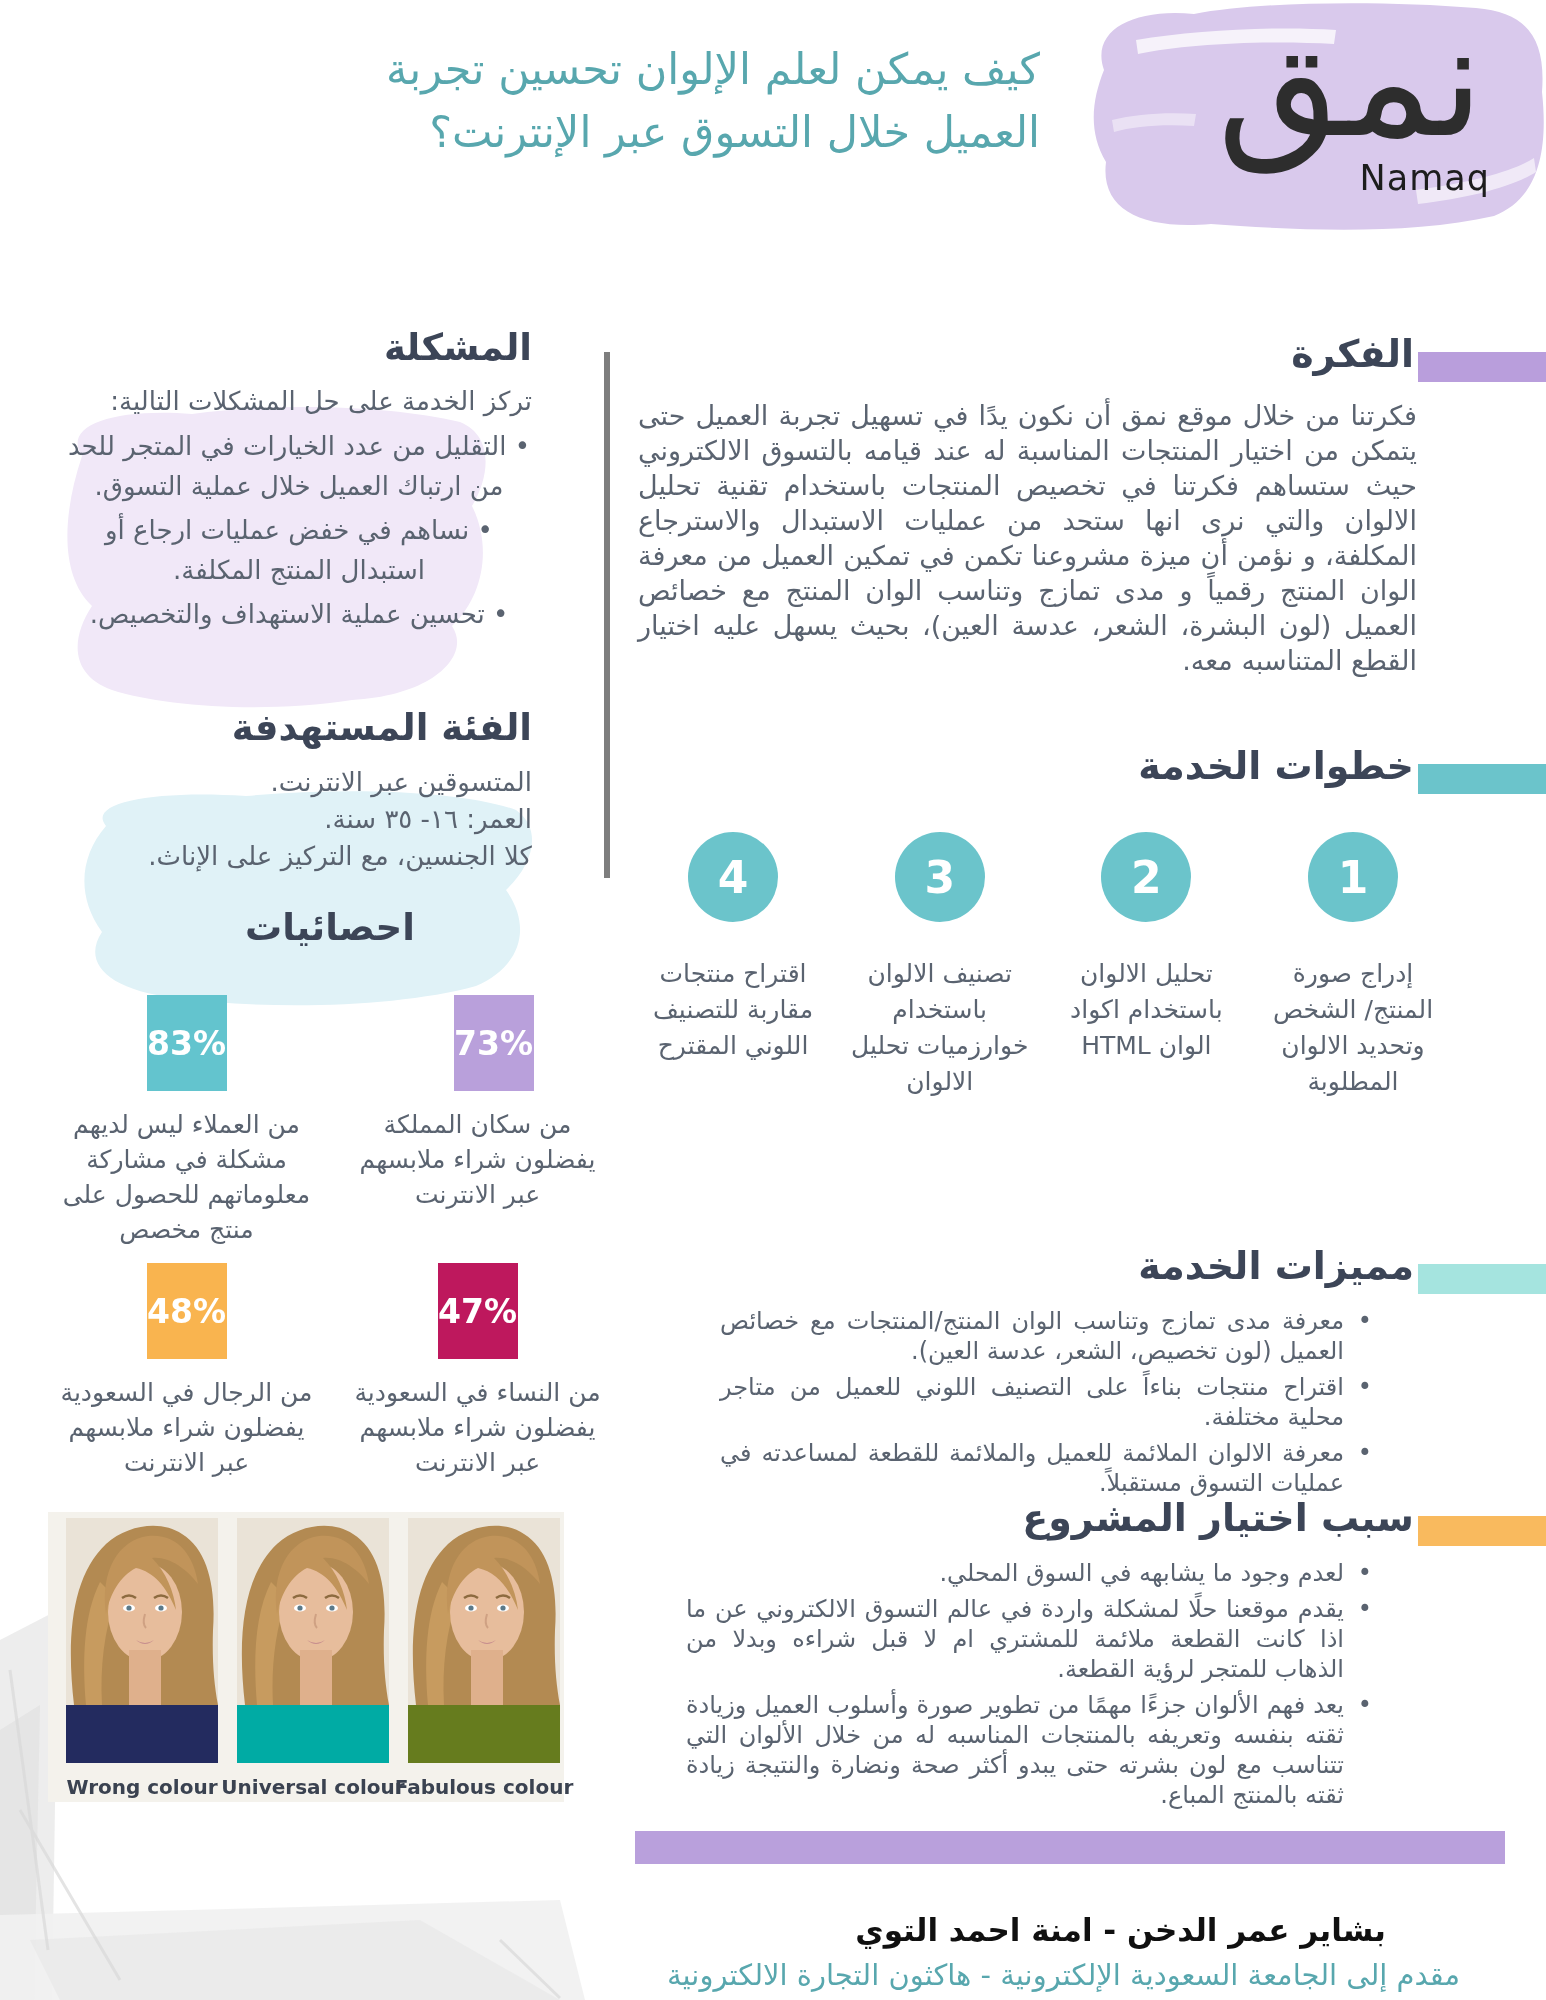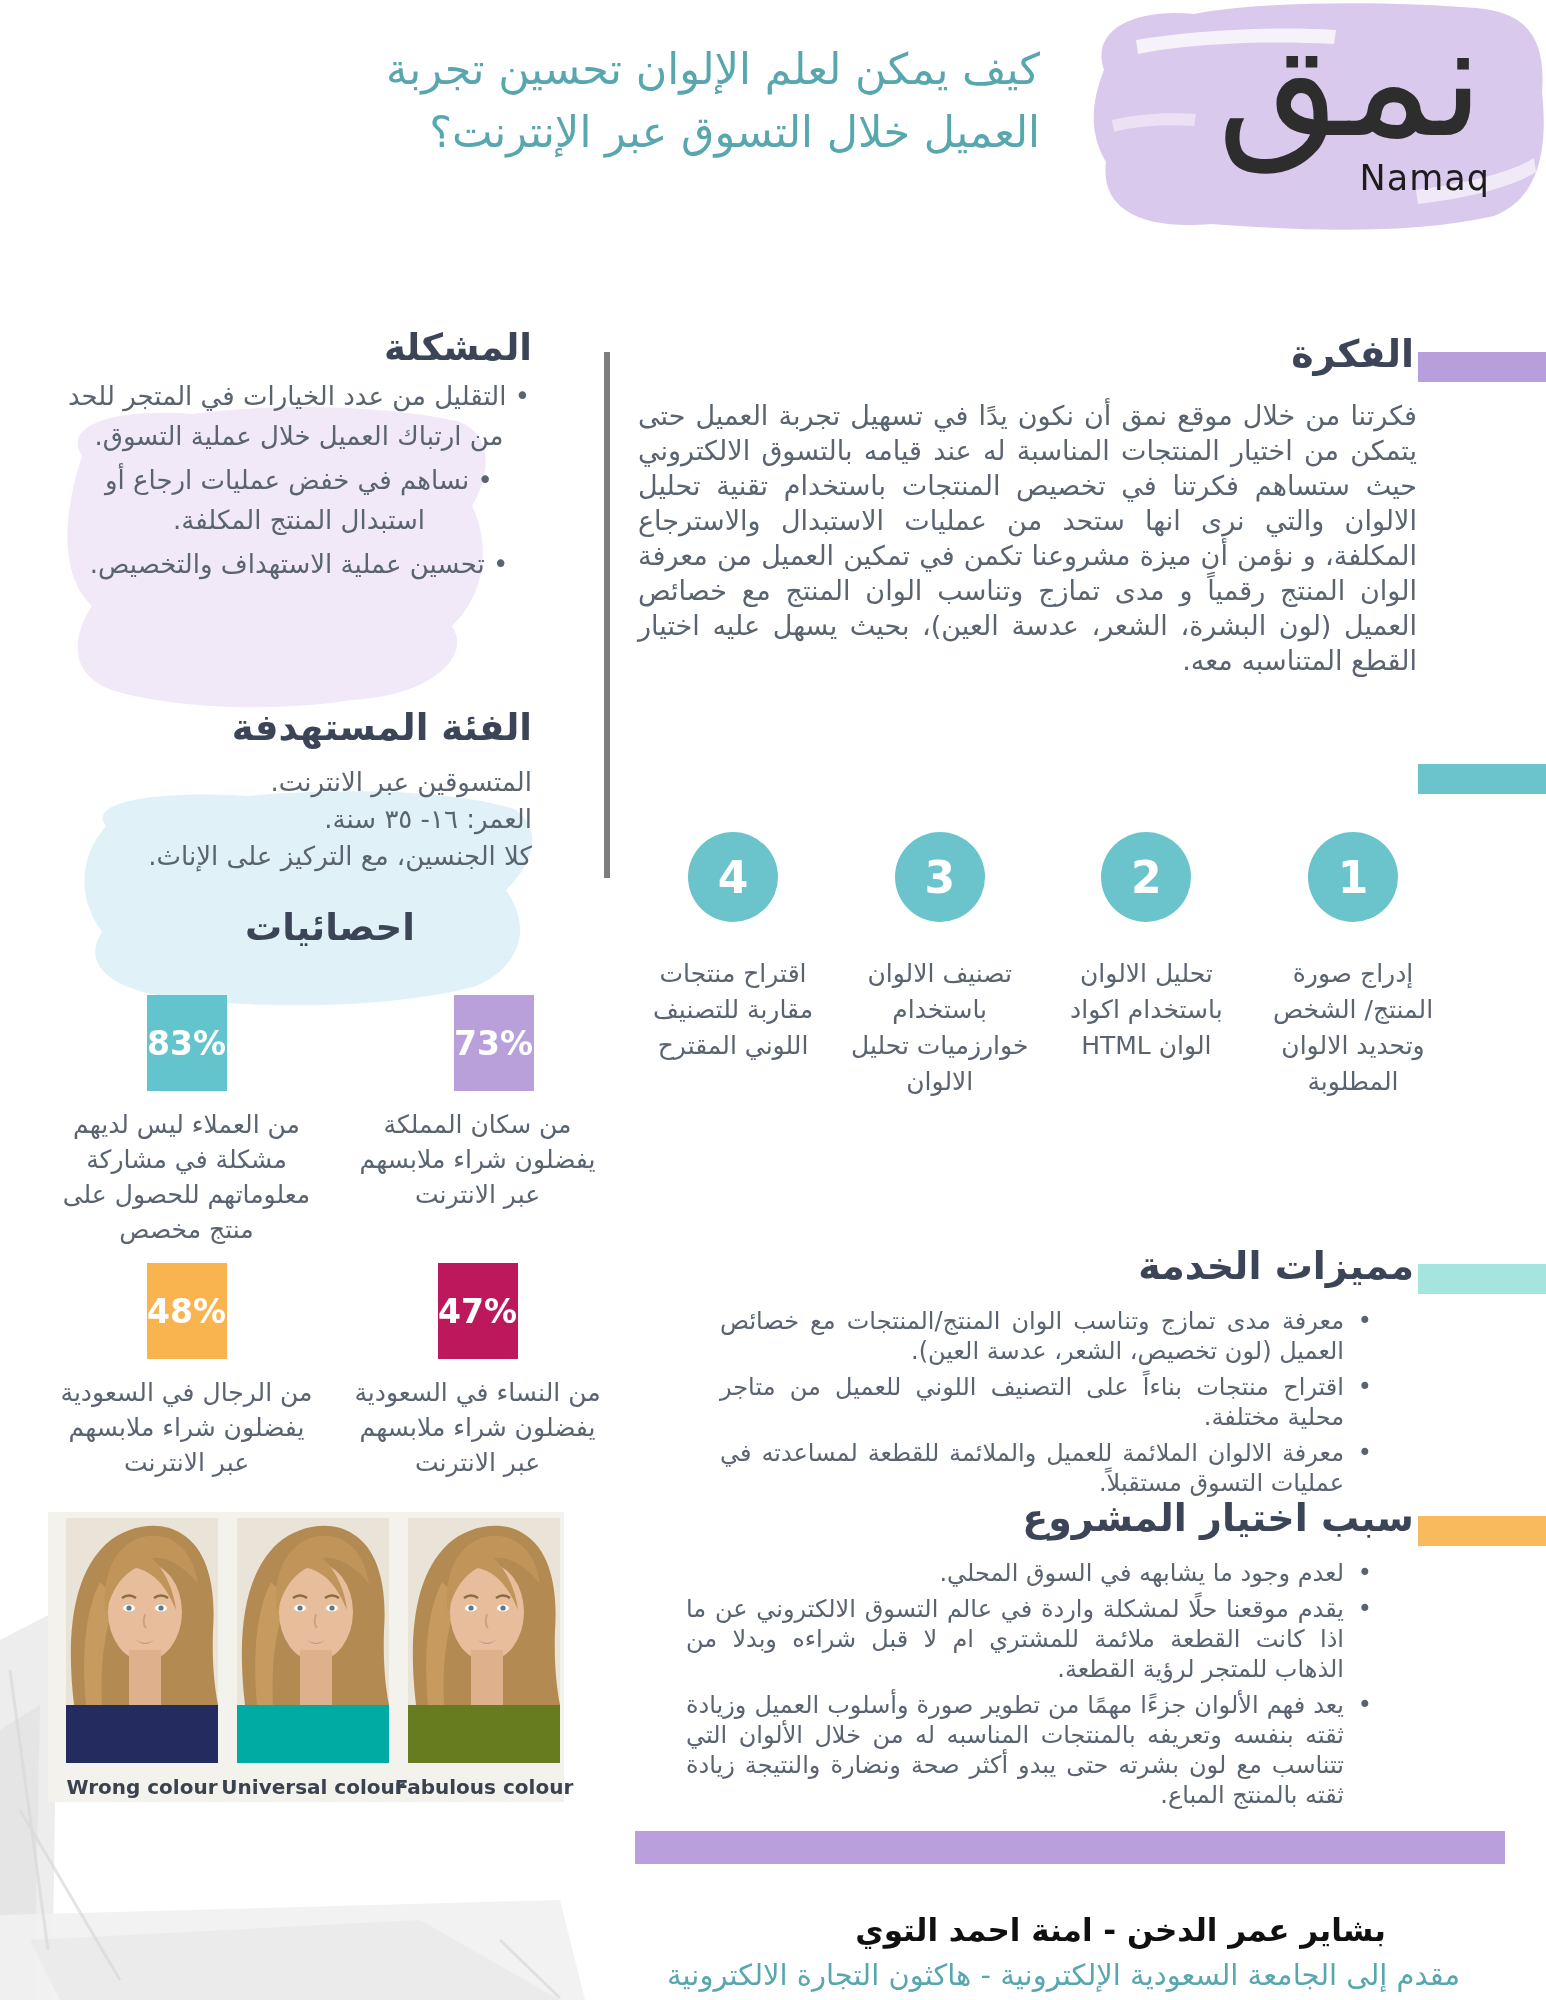--- a/index.html
+++ b/index.html
@@ -141,20 +141,21 @@
     <div class="sec-head">
       <span class="marker" style="background: rgb(185, 158, 220);"></span>
       <h2>الفكرة</h2>
     </div>
     <p>فكرتنا من خلال موقع نمق أن نكون يدًا في تسهيل تجربة العميل حتى يتمكن من اختيار المنتجات المناسبة له عند قيامه بالتسوق الالكتروني حيث ستساهم فكرتنا في تخصيص المنتجات باستخدام تقنية تحليل الالوان والتي نرى انها ستحد من عمليات الاستبدال والاسترجاع المكلفة، و نؤمن أن ميزة مشروعنا تكمن في تمكين العميل من معرفة الوان المنتج رقمياً و مدى تمازج وتناسب الوان المنتج مع خصائص العميل (لون البشرة، الشعر، عدسة العين)، بحيث يسهل عليه اختيار القطع المتناسبه معه.</p>
   </section>
 
   <section id="steps" class="sec" style="top:742px;">
     <div class="sec-head">
       <span class="marker" style="background: rgb(107, 196, 203);"></span>
+      <h2>خطوات الخدمة</h2>
     </div>
     <div class="steps-row">
       <div class="step">
         <div class="step-circle" style="background: rgb(107, 196, 203);">1</div>
         <div class="step-label">إدراج صورة المنتج/ الشخص وتحديد الالوان المطلوبة</div>
       </div>
       <div class="step">
         <div class="step-circle" style="background: rgb(107, 196, 203);">2</div>
         <div class="step-label">تحليل الالوان باستخدام اكواد الوان HTML</div>
       </div>
@@ -194,20 +195,21 @@
   </section>
 
   <section id="problem" class="leftcol" style="top:326px;">
     <svg class="brush-bg" style="left:-14px; top:70px;" width="440" height="330" viewBox="0 0 440 330">
       <path d="M30,60 C10,30 60,12 140,18 C230,6 340,10 408,26 C442,40 438,80 420,110
                C440,150 432,200 400,230 C420,260 380,300 300,304 C210,318 110,310 60,294
                C16,278 20,240 40,210 C8,180 10,120 30,60 Z" fill="#F1E8F8"></path>
     </svg>
     <div class="above">
       <h2 class="left-head" style="margin-left:35px;">المشكلة</h2>
+      <p class="intro">تركز الخدمة على حل المشكلات التالية:</p>
       <ul class="cdots">
         <li>التقليل من عدد الخيارات في المتجر للحد من ارتباك العميل خلال عملية التسوق.</li>
         <li>نساهم في خفض عمليات ارجاع أو استبدال المنتج المكلفة.</li>
         <li>تحسين عملية الاستهداف والتخصيص.</li>
       </ul>
     </div>
   </section>
 
   <section id="target" class="leftcol" style="top:706px;">
     <svg class="brush-bg" style="left:0px; top:80px;" width="470" height="230" viewBox="0 0 470 230">

